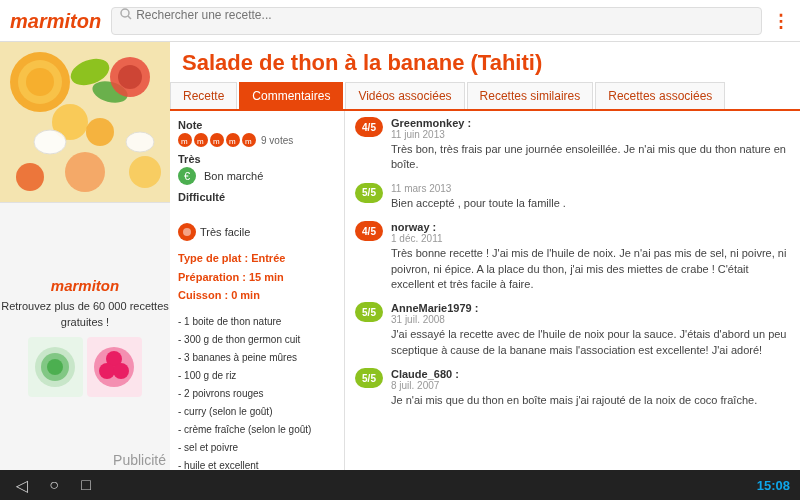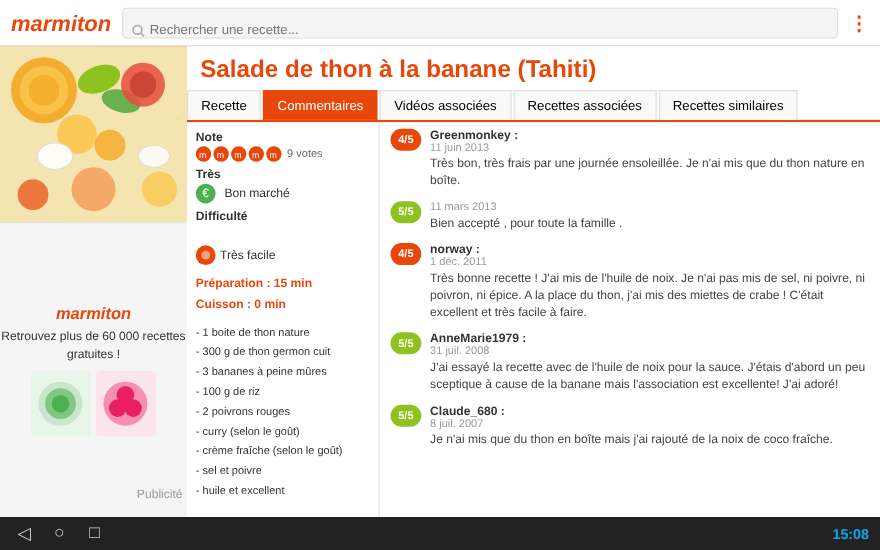--- a/index.html
+++ b/index.html
@@ -16,51 +16,51 @@
     .nav-btn { width: 24px; height: 24px; display: flex; align-items: center; justify-content: center; color: #ccc; font-size: 16px; }
 
     
     .top-bar {
       position: absolute; top: 0; left: 0; right: 0;
       height: 42px; background: #fff; display: flex; align-items: center;
       padding: 0 10px; gap: 10px; border-bottom: 1px solid #ddd; z-index: 50;
     }
     .marmiton-logo { color: #e8470a; font-size: 22px; font-weight: bold; font-style: italic; }
     .marmiton-logo span { color: #f5a623; }
-    .search-bar { flex: 1; height: 28px; background: #f5f5f5; border: 1px solid #ddd; border-radius: 4px; display: flex; align-items: flex-end; padding: 0 8px; }
+    .search-bar { flex: 1; height: 28px; background: #f5f5f5; border: 1px solid #ddd; border-radius: 4px; display: flex; align-items: flex-start; padding: 0 8px; }
     .search-bar input { flex: 1; border: none; background: transparent; outline: none; font-size: 12px; }
     .menu-dots { color: #e8470a; font-size: 18px; font-weight: bold; cursor: pointer; }
 
     
     .main { position: absolute; top: 42px; left: 0; right: 0; bottom: 30px; display: flex; }
 
     
     .left-panel { width: 170px; flex-shrink: 0; display: flex; flex-direction: column; }
     .recipe-img-placeholder {
       width: 170px; height: 160px; background: linear-gradient(135deg, #f9c74f 0%, #f4a261 30%, #e76f51 60%, #ffd166 80%, #06d6a0 100%);
       display: flex; align-items: center; justify-content: center; position: relative; overflow: hidden;
     }
 
     .ad-banner {
       background: #f5f5f5; flex: 1; display: flex; flex-direction: column; align-items: center; justify-content: center;
       border-top: 1px solid #e0e0e0; position: relative; overflow: hidden;
     }
     .ad-logo { color: #e8470a; font-size: 16px; font-weight: bold; font-style: italic; margin-bottom: 4px; }
     .ad-text { font-size: 10px; color: #333; text-align: center; line-height: 1.4; }
-    .ad-label { position: absolute; bottom: 14px; right: 4px; font-size: 11px; color: #999; }
+    .ad-label { position: absolute; bottom: 2px; right: 4px; font-size: 14px; color: #999; }
 
     
     .right-panel { flex: 1; display: flex; flex-direction: column; background: #fff; overflow: hidden; }
 
     .recipe-title { font-size: 22px; color: #e8470a; font-weight: bold; padding: 8px 12px 6px; }
 
     
     .tabs { display: flex; border-bottom: 2px solid #e8470a; }
     .tab {
-      padding: 6px 12px; font-size: 12px; cursor: pointer; color: #000000;
+      padding: 6px 12px; font-size: 12px; cursor: pointer; color: #c2410c;
       border: 1px solid #ddd; border-bottom: none; background: #f9f9f9; margin-right: 2px;
     }
     .tab.active { background: #e8470a; color: #fff; border-color: #e8470a; }
 
     
     .content-row { display: flex; flex: 1; overflow: hidden; }
 
     
     .info-panel { width: 175px; flex-shrink: 0; border-right: 1px solid #e0e0e0; padding: 8px; overflow-y: auto; font-size: 11px; }
     .info-label { font-size: 11px; color: #333; font-weight: bold; margin-bottom: 2px; }
@@ -161,22 +161,22 @@
     </div>
   </div>
 
   <div class="right-panel">
     <div class="recipe-title">Salade de thon à la banane (Tahiti)</div>
 
     <div class="tabs">
       <div class="tab">Recette</div>
       <div class="tab active">Commentaires</div>
       <div class="tab">Vidéos associées</div>
+      <div class="tab">Recettes similaires</div>
       <div class="tab">Recettes associées</div>
-      <div class="tab">Recettes similaires</div>
     </div>
 
     <div class="content-row">
 
       <div class="info-panel">
         <div class="info-label">Note</div>
         <div class="stars">
           <div class="star-icon">
               <svg width="8" height="8" viewBox="0 0 8 8">
                 <text x="0" y="8" font-size="8" fill="white">m</text>
@@ -215,20 +215,21 @@
         <div class="diff-section">
           <div class="diff-circle">
             <svg width="10" height="10" viewBox="0 0 10 10">
                 <circle cx="5" cy="5" r="4" fill="white" opacity="0.5"></circle>
               </svg>
           </div>
           <span class="diff-text">Très facile</span>
         </div>
 
         <div class="meta-info">
+          <div><span class="highlight">Type de plat : Entrée</span></div>
           <div><span class="highlight">Préparation : 15 min</span></div>
           <div><span class="highlight">Cuisson : 0 min</span></div>
         </div>
 
         <div class="ingredients">
         <div>- 1 boite de thon nature</div>
             <div>- 300 g de thon germon cuit</div>
             <div>- 3 bananes à peine mûres</div>
             <div>- 100 g de riz</div>
             <div>- 2 poivrons rouges</div>

